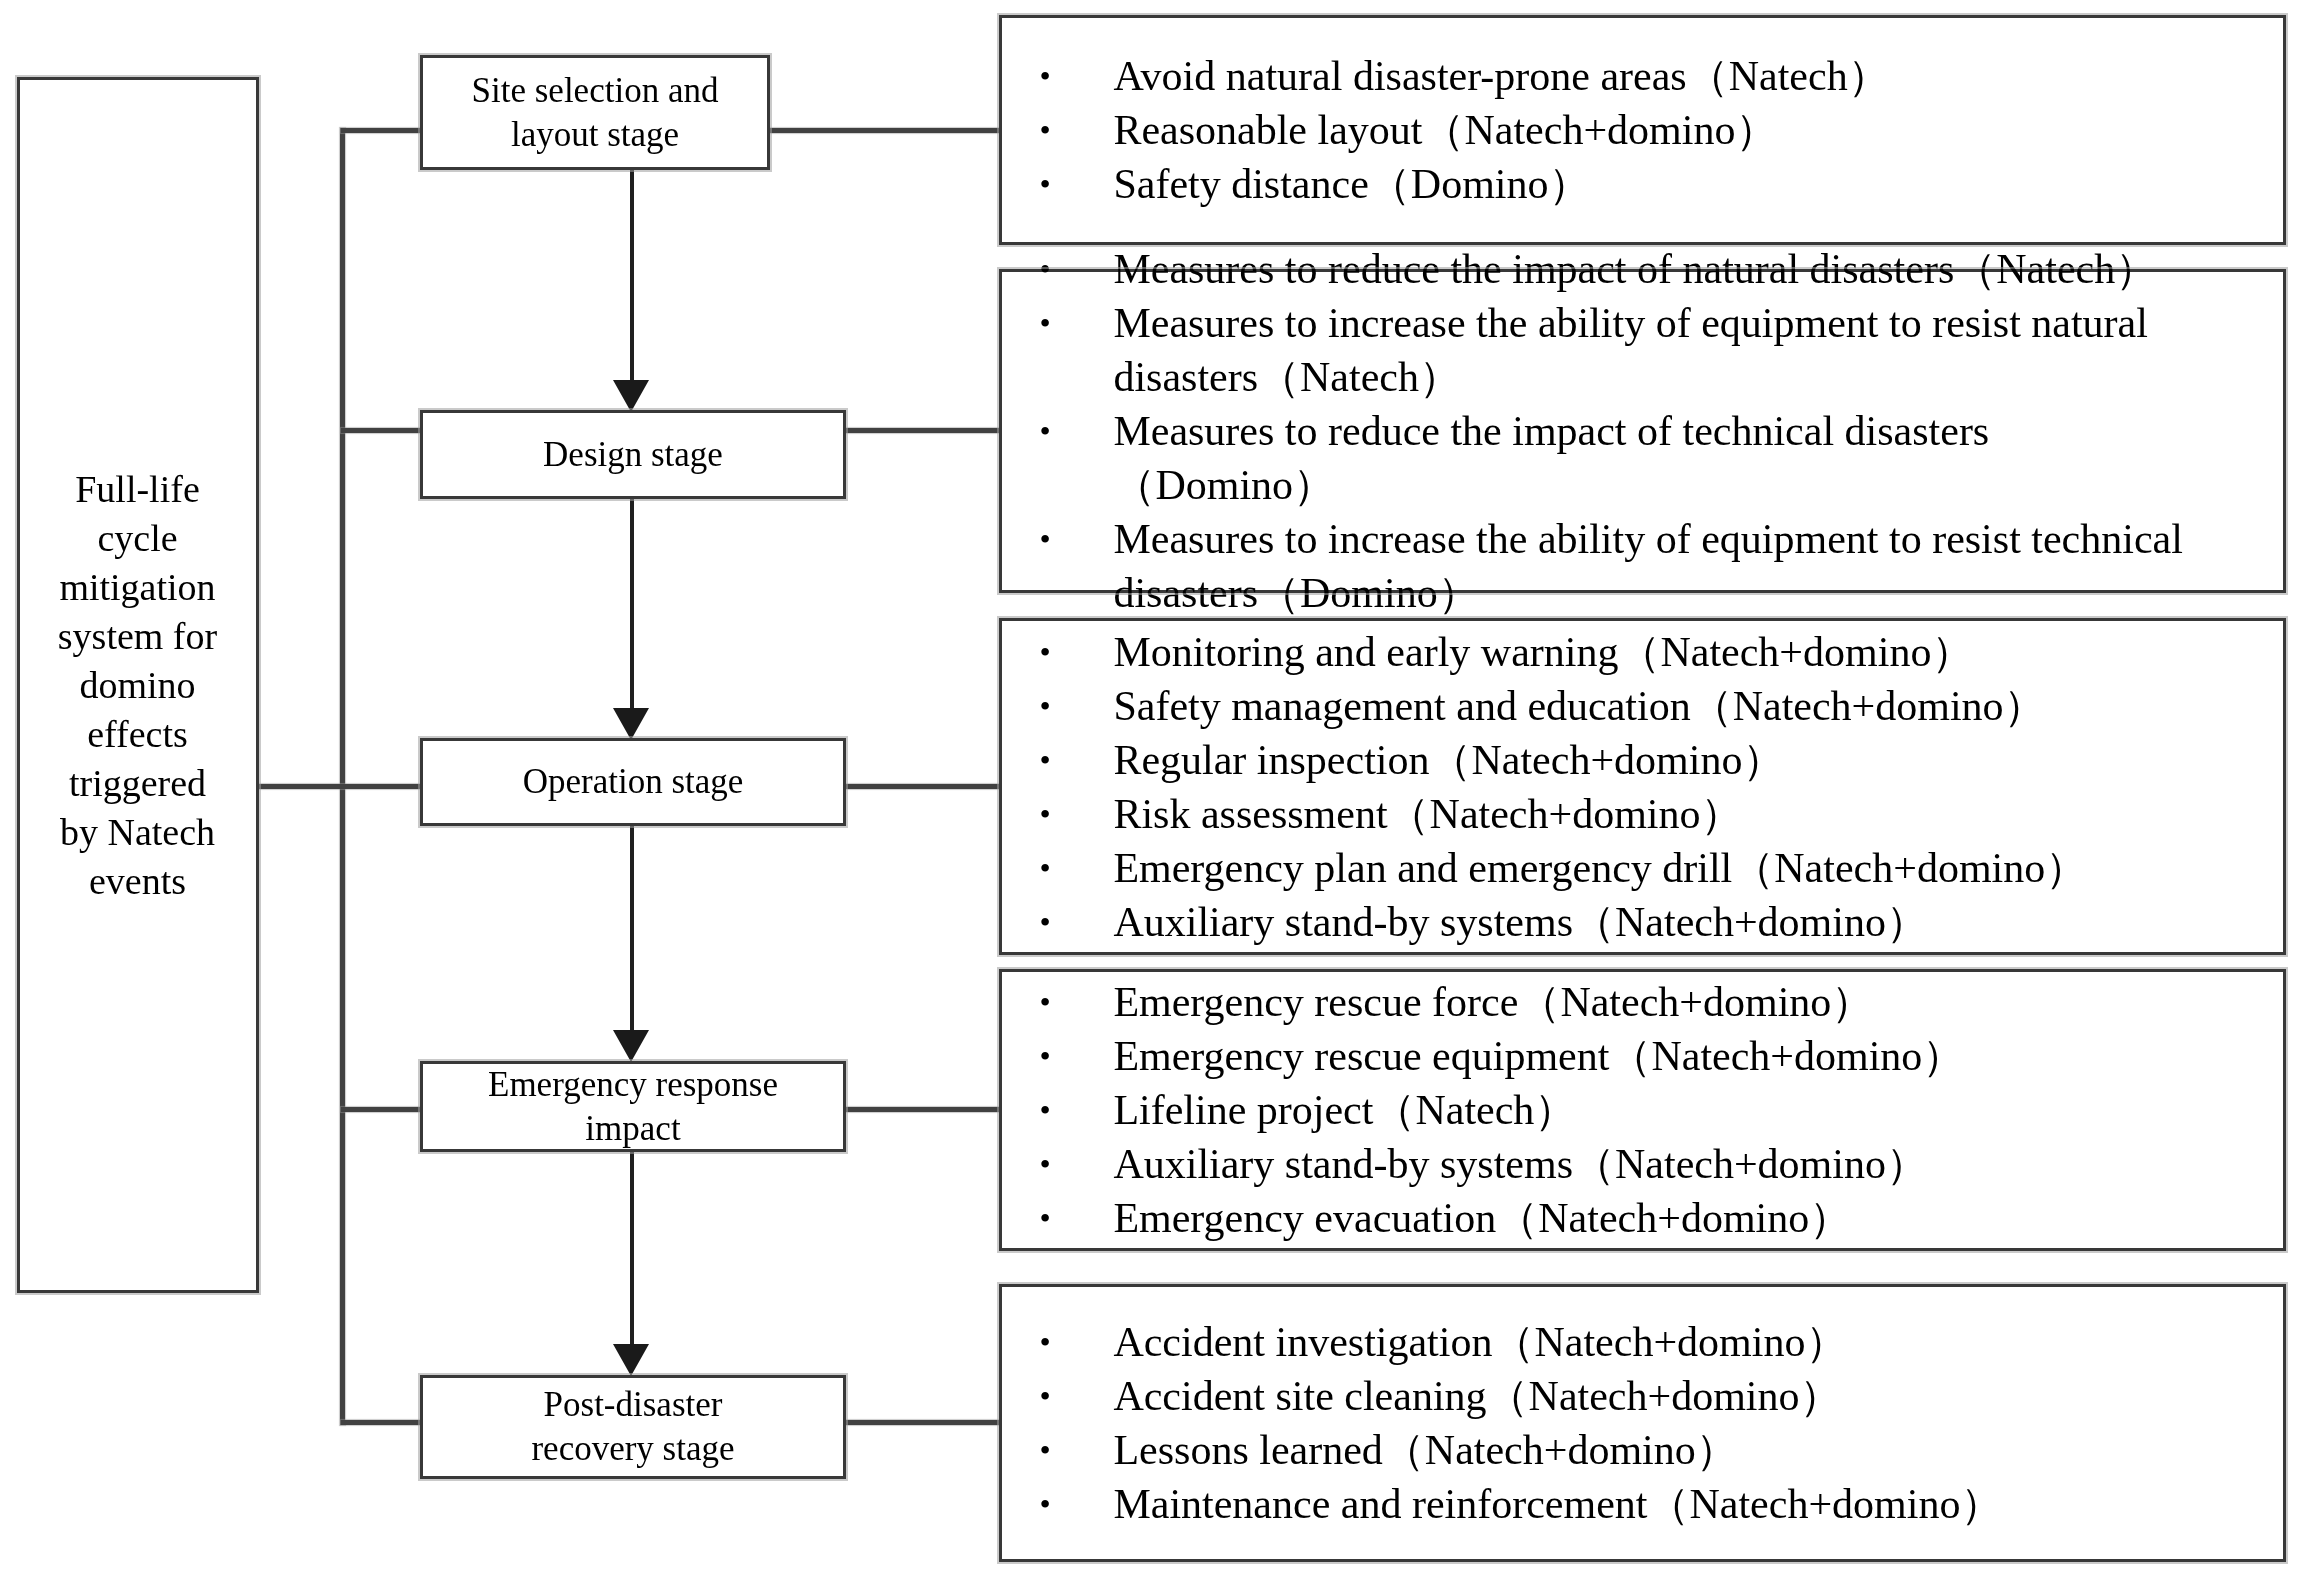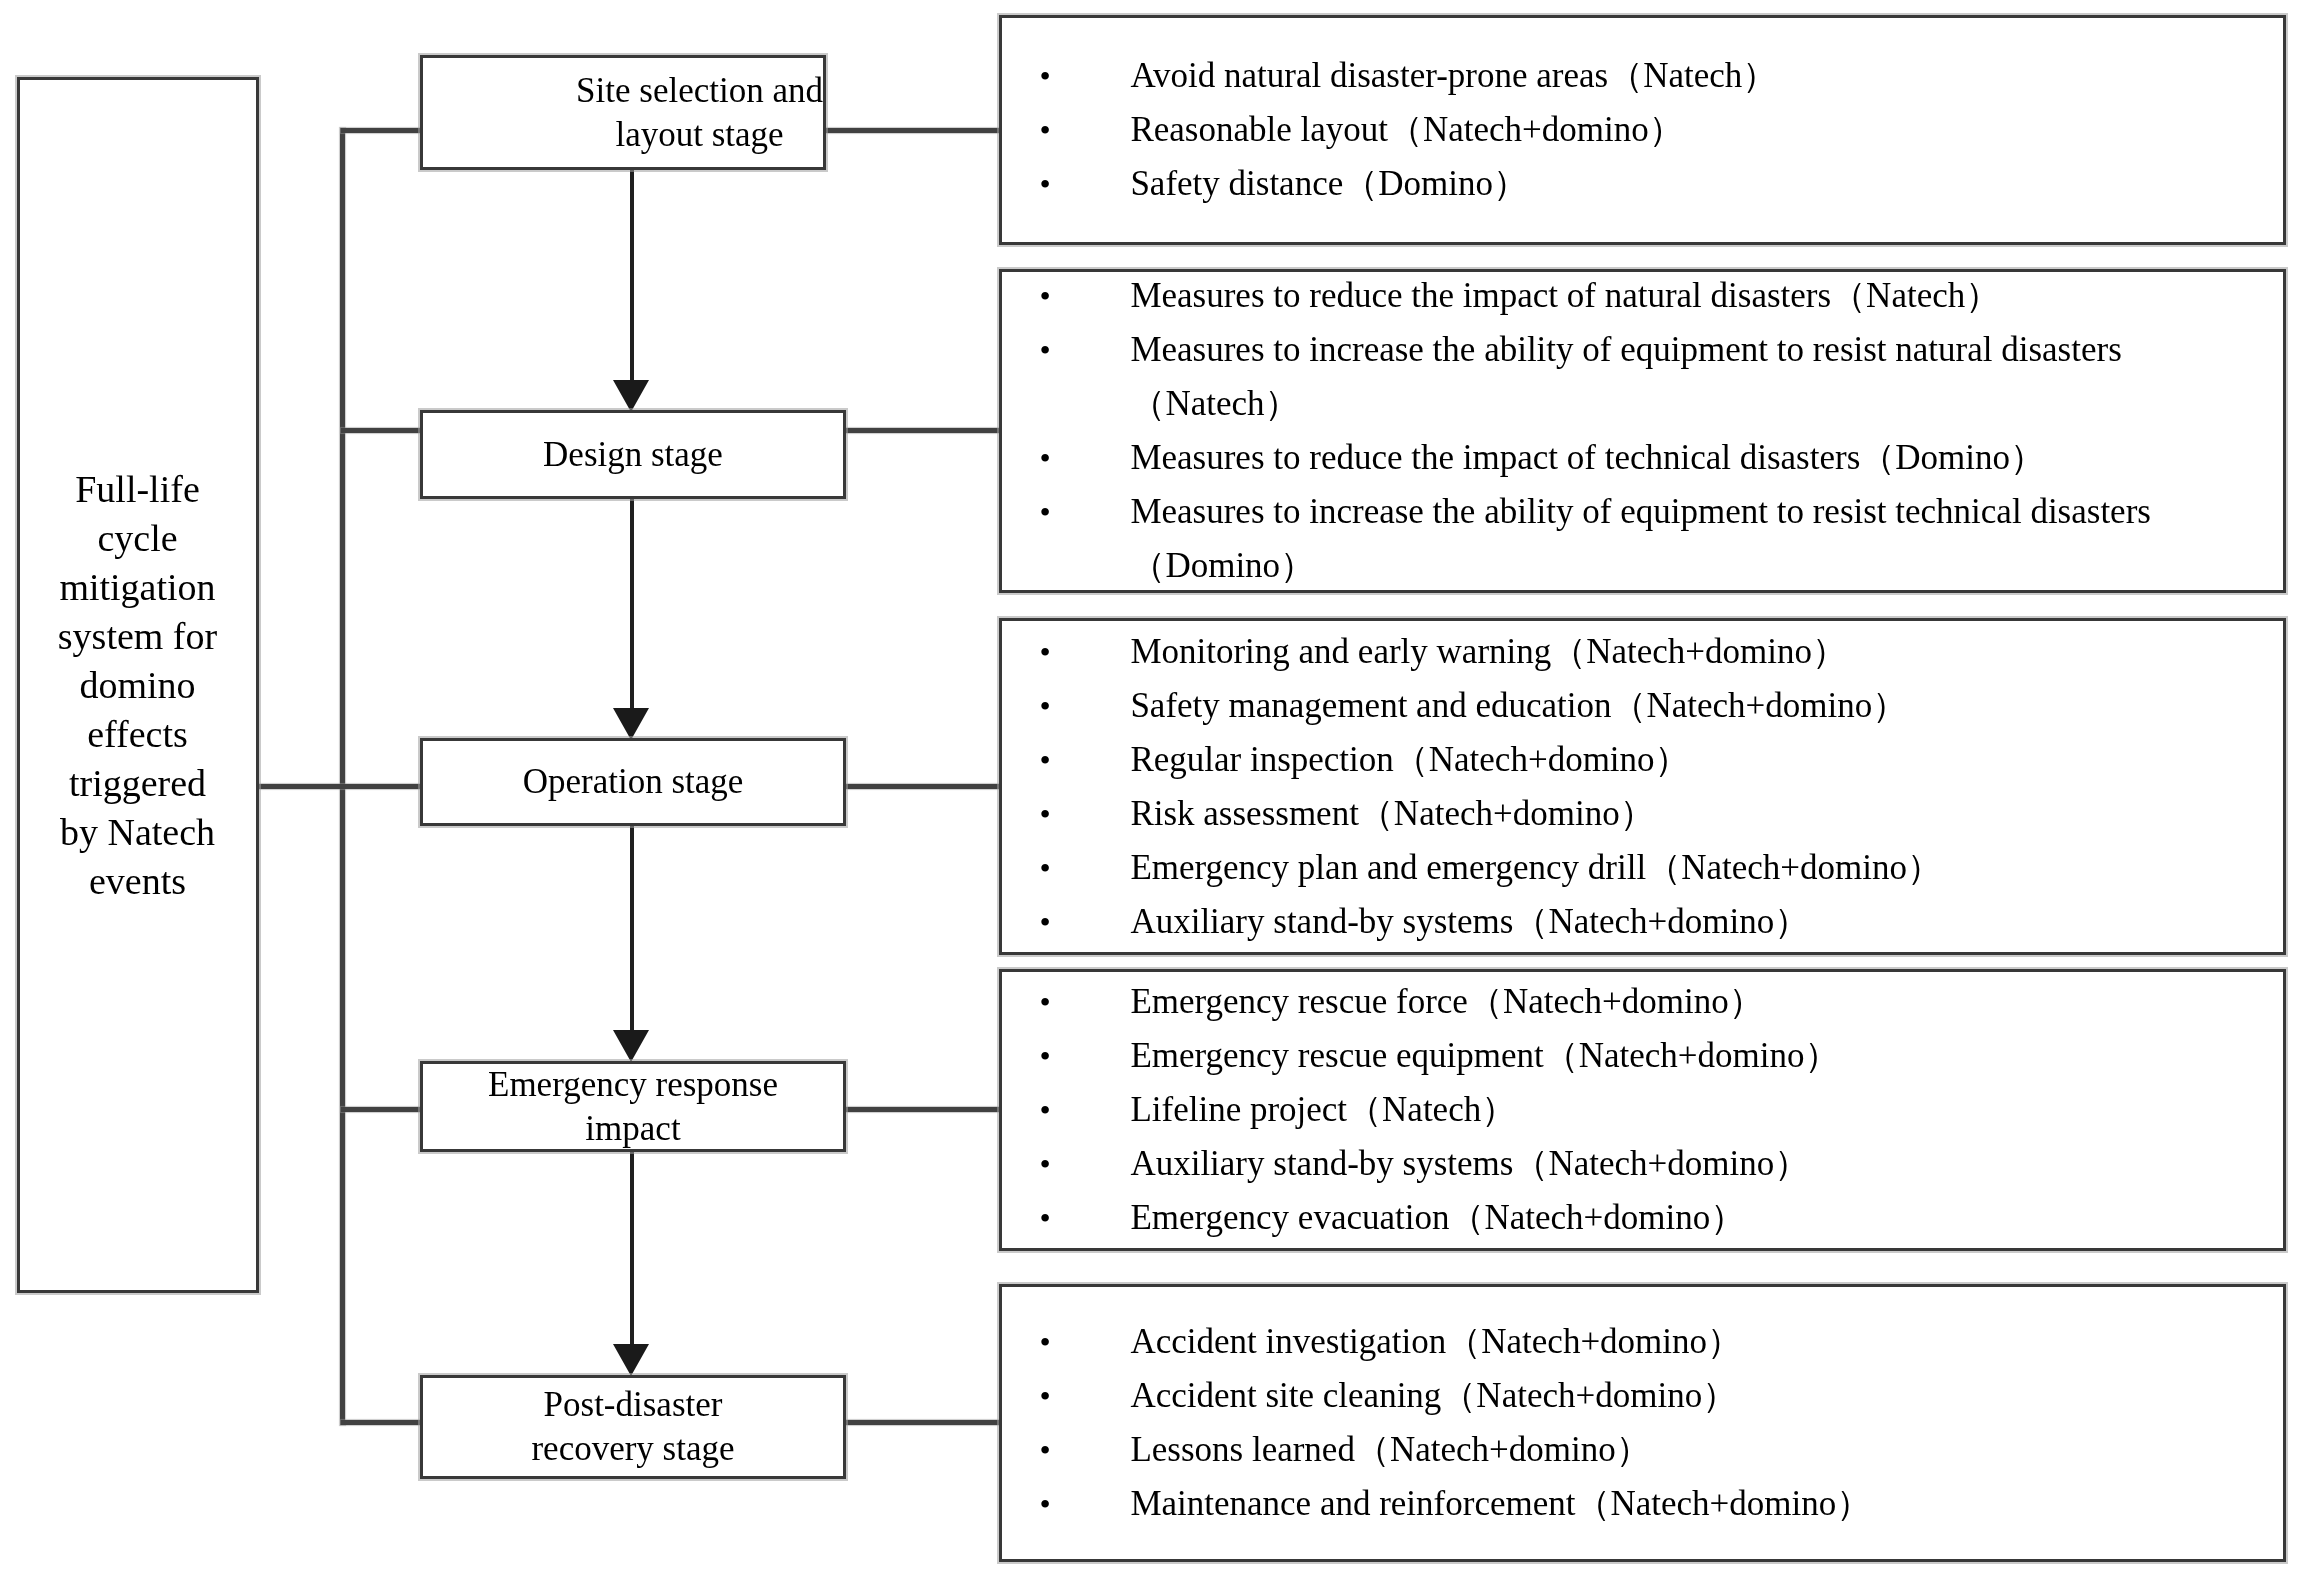--- a/index.html
+++ b/index.html
@@ -80,23 +80,22 @@
   }
   .marker {
     flex: 0 0 74px;
     font-size: 32px;
     line-height: 54px;
     padding-left: 4.4px;
   }
   .item-text {
     display: block;
     max-width: 1075px;
-    font-size: 35px;
+    font-size: 42px;
     line-height: 54px;
-    margin-left: 17px;
   }
 </style>
 </head>
 <body>
 
 <div class="canvas">
 
   <div class="line" style="left:340px; top:128px; width:5px; height:1297px;"></div>
   <div class="line" style="left:341px; top:128px; width:659px; height:5px;"></div>
   <div class="line" style="left:341px; top:428px; width:659px; height:5px;"></div>
@@ -120,21 +119,21 @@
       <div>mitigation</div>
       <div>system for</div>
       <div>domino</div>
       <div>effects</div>
       <div>triggered</div>
       <div>by Natech</div>
       <div>events</div>
     </div>
   </div>
 
-  <div class="box stage" style="left:420px; top:55px; width:406px; height:115px;justify-content:flex-end;">
+  <div class="box stage" style="left:420px; top:55px; width:350px; height:115px;">
     <div class="box-text">
       <div>Site selection and</div>
       <div>layout stage</div>
     </div>
   </div>
   <div class="box stage" style="left:420px; top:410px; width:426px; height:89px;justify-content:center;">
     <div class="box-text">
       <div>Design stage</div>
     </div>
   </div>

